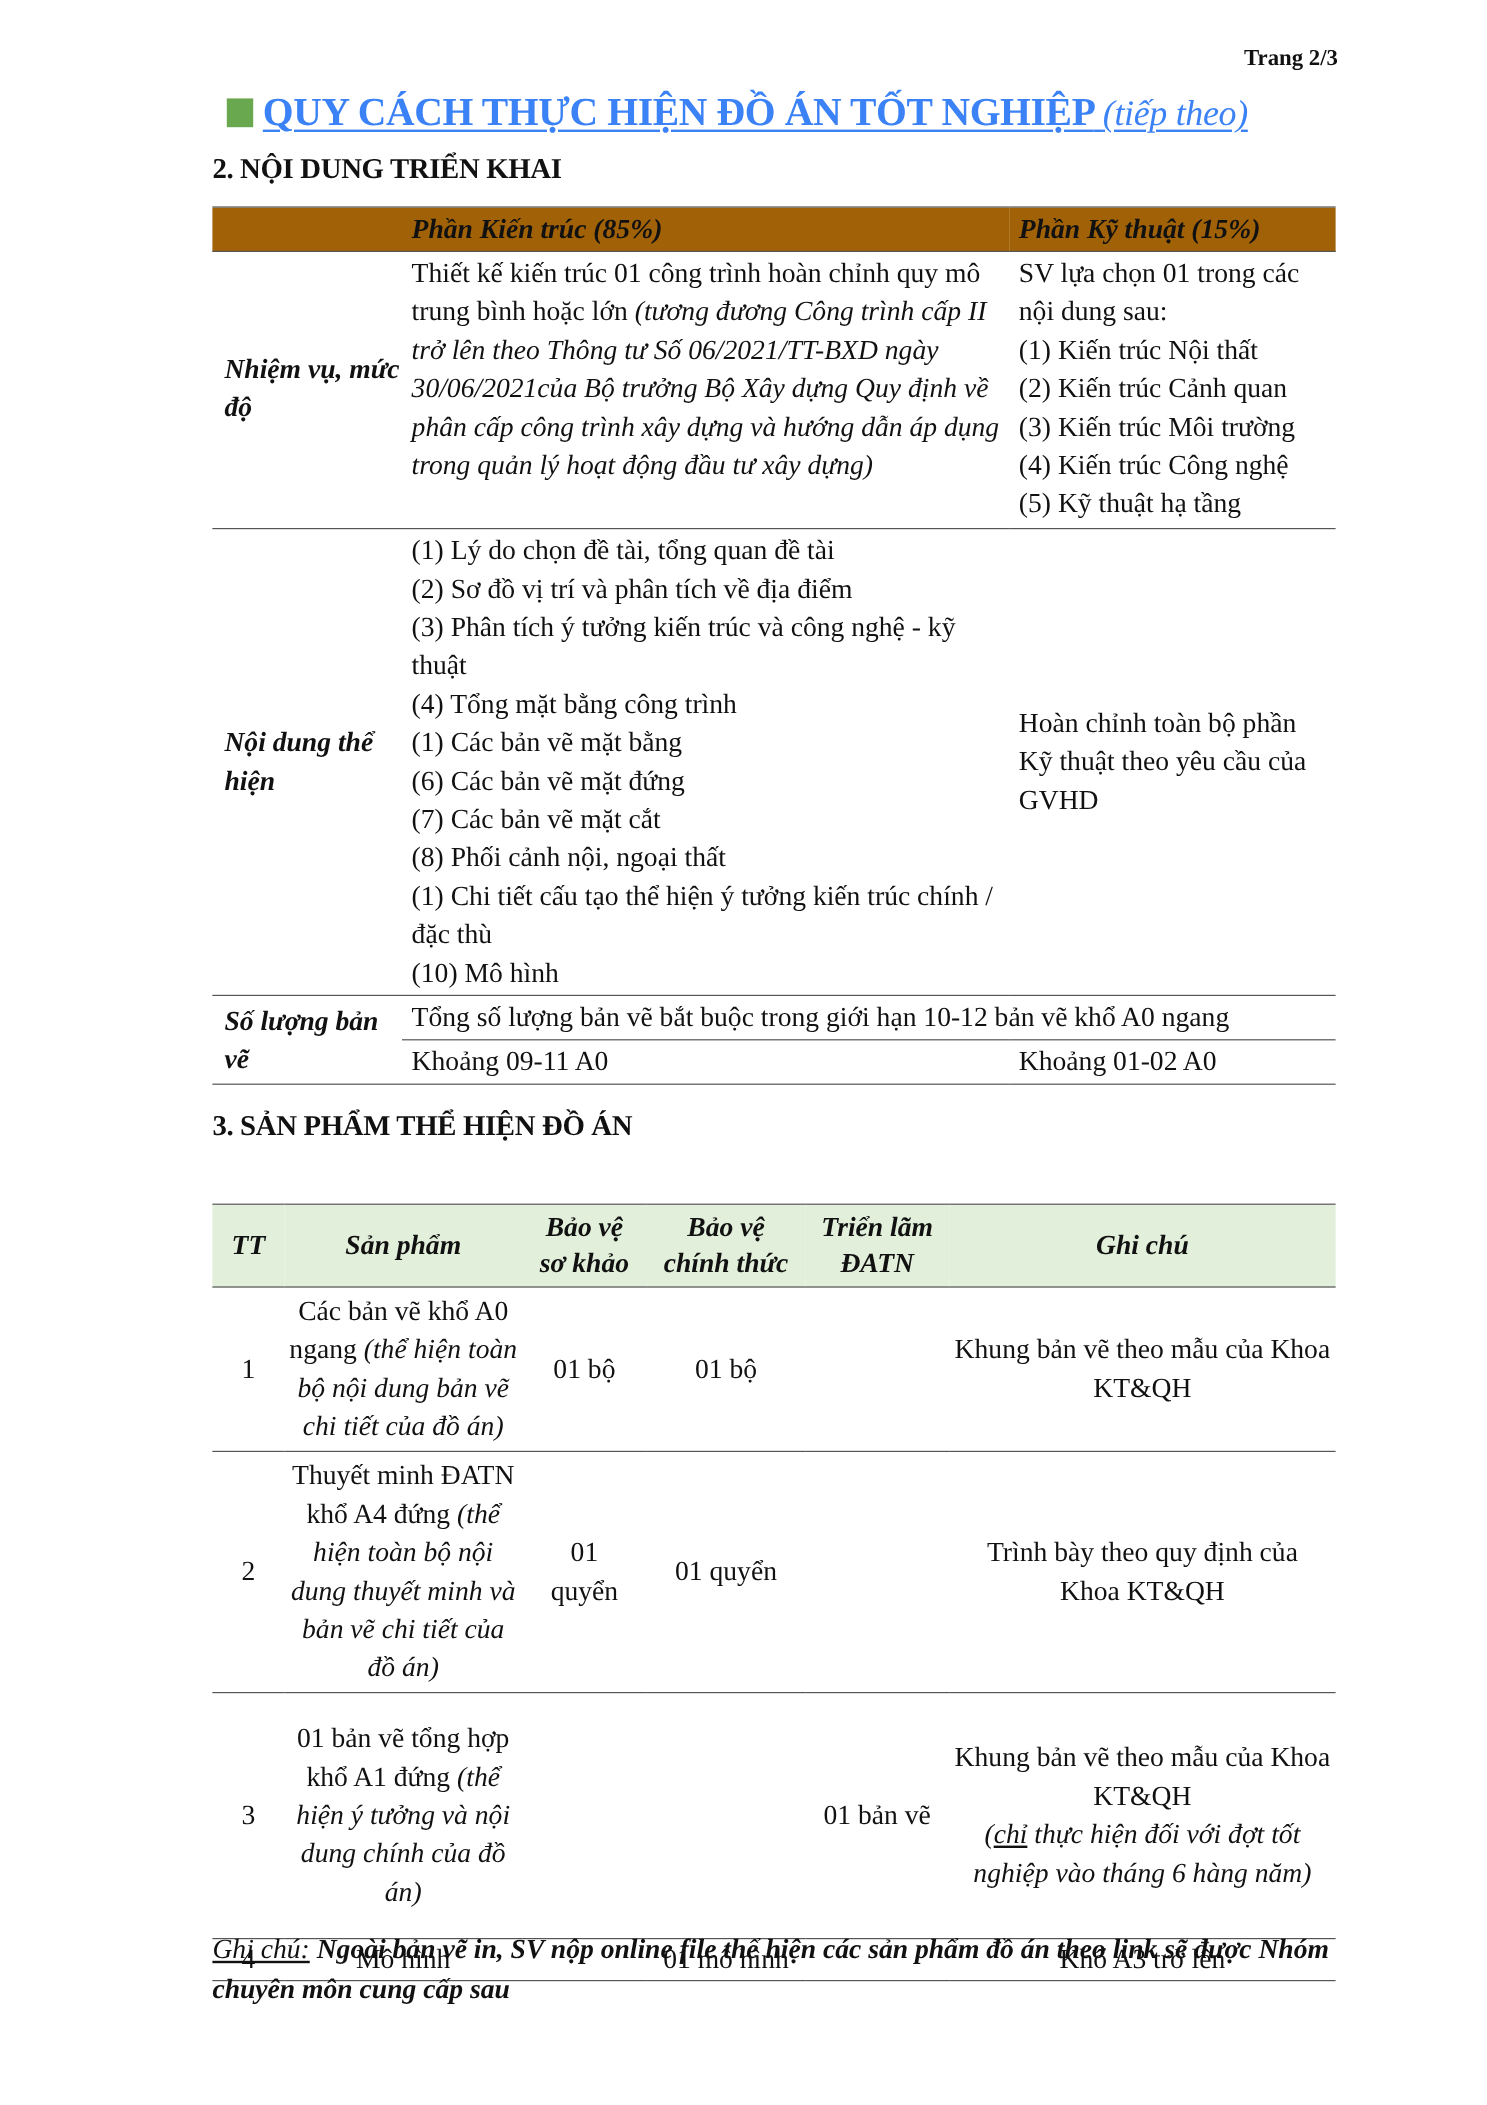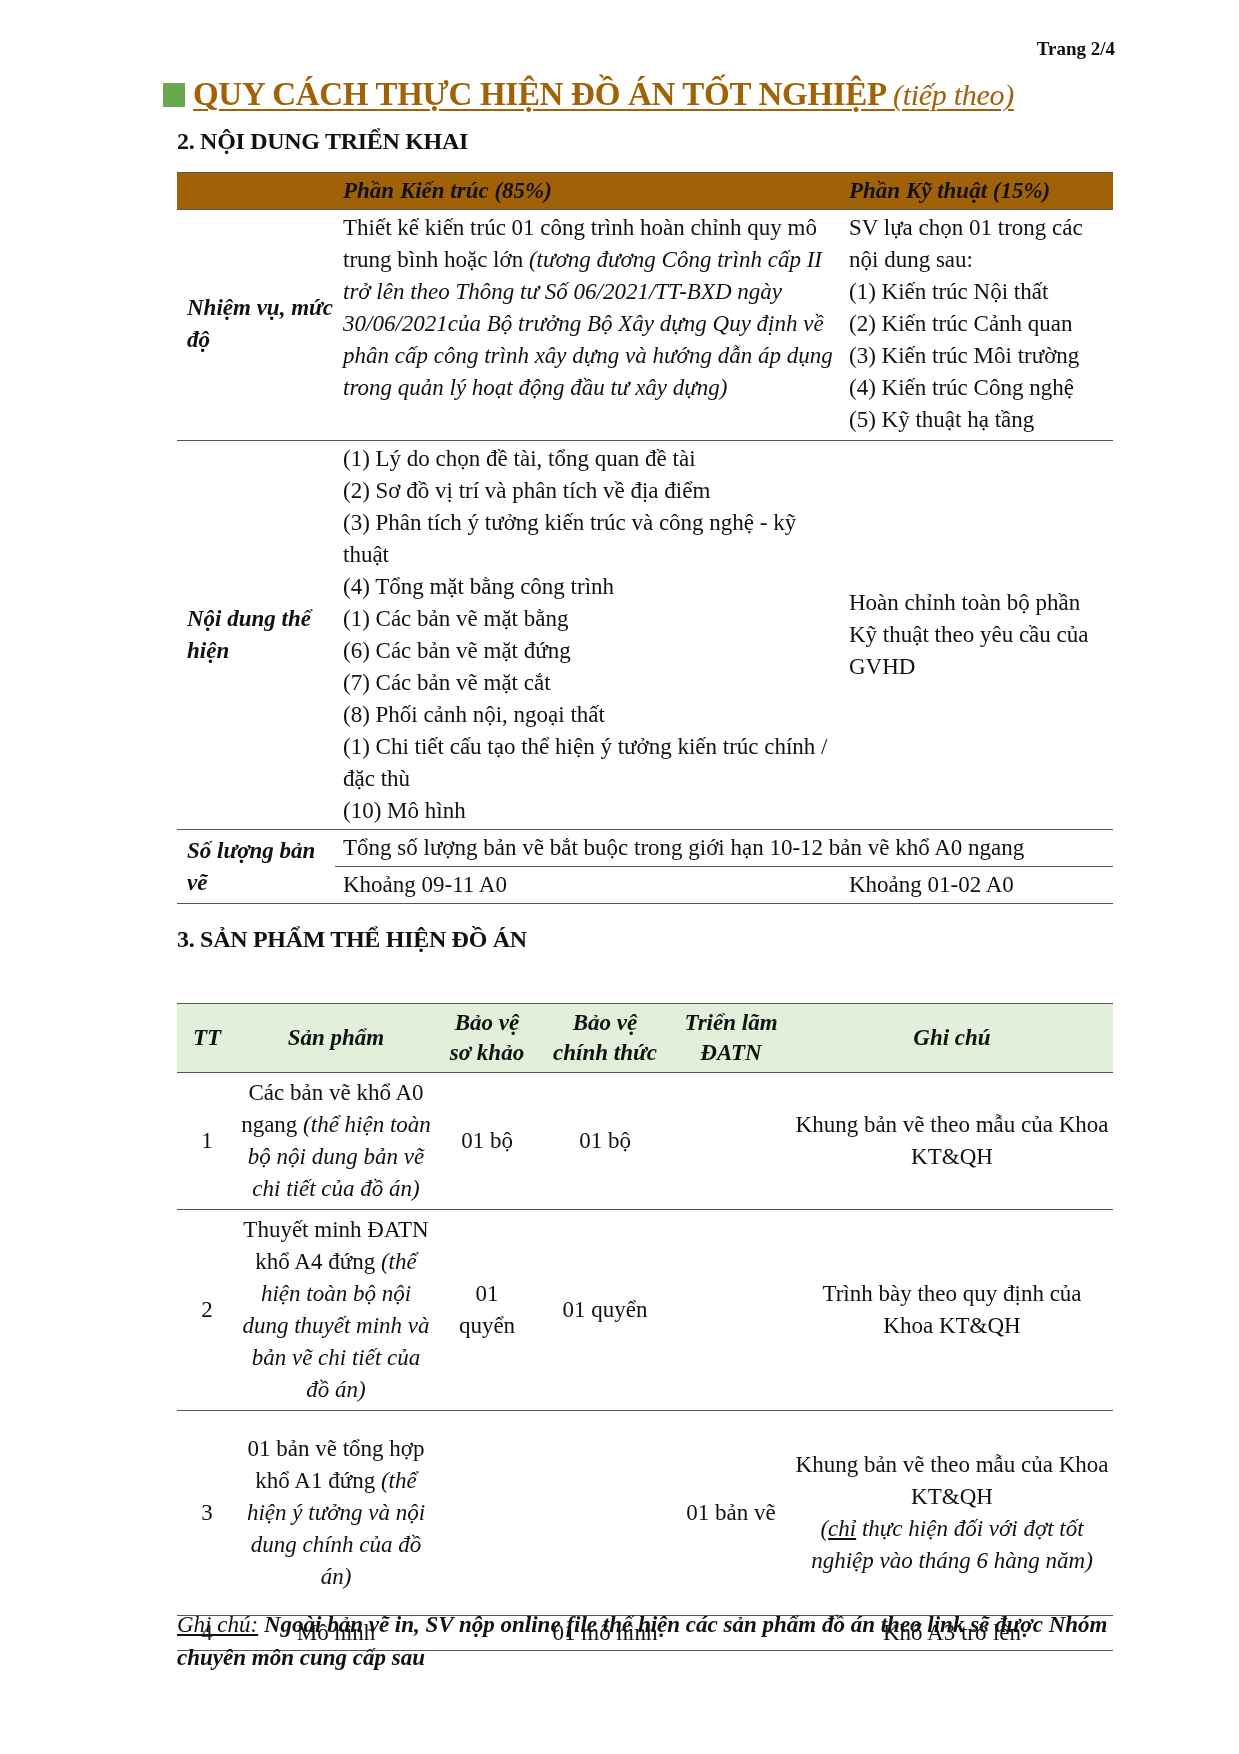--- a/index.html
+++ b/index.html
@@ -6,22 +6,22 @@
     body {
       width: 1239px; height: 1754px; position: relative; overflow: hidden;
       font-family: "Liberation Serif", "DejaVu Serif", serif;
       color: #111111;
     }
     .page-number {
       position: absolute; top: 38px; right: 124px;
       font-weight: bold; font-size: 19px;
     }
     .title {
-      position: absolute; top: 76px; left: 163px; width: 870px;
-      color: #a16207; font-size: 33px; font-weight: bold;
+      position: absolute; top: 76px; left: 189px; width: 870px;
+      color: #3b82f6; font-size: 33px; font-weight: bold;
       text-decoration: underline; text-decoration-thickness: 2px; text-underline-offset: 4px;
       letter-spacing: -0.3px; white-space: nowrap;
     }
     .title .square {
       display: inline-block; width: 22px; height: 24px; background: #6aa84f;
       margin-right: 8px; vertical-align: -2px;
     }
     .title .sub { font-weight: normal; font-style: italic; font-size: 30px; }
     .section-heading {
       position: absolute; left: 177px; font-weight: bold; font-size: 24px; letter-spacing: -0.3px;
@@ -78,21 +78,21 @@
 
     .note {
       position: absolute; top: 1608px; left: 177px; width: 940px;
       font-style: italic; font-weight: bold; font-size: 23px; line-height: 33px;
     }
     .note .label { text-decoration: underline; font-weight: normal; }
   </style>
 </head>
 <body>
 
-<div class="page-number">Trang 2/4</div>
+<div class="page-number">Trang 2/3</div>
 
 <div class="title">
   <span class="square"></span><span>QUY CÁCH THỰC HIỆN ĐỒ ÁN TỐT NGHIỆP</span>
   <span class="sub">(tiếp theo)</span>
 </div>
 
 <div class="section-heading" id="h2">2. NỘI DUNG TRIỂN KHAI</div>
 
 <table class="t1">
   <tbody>

